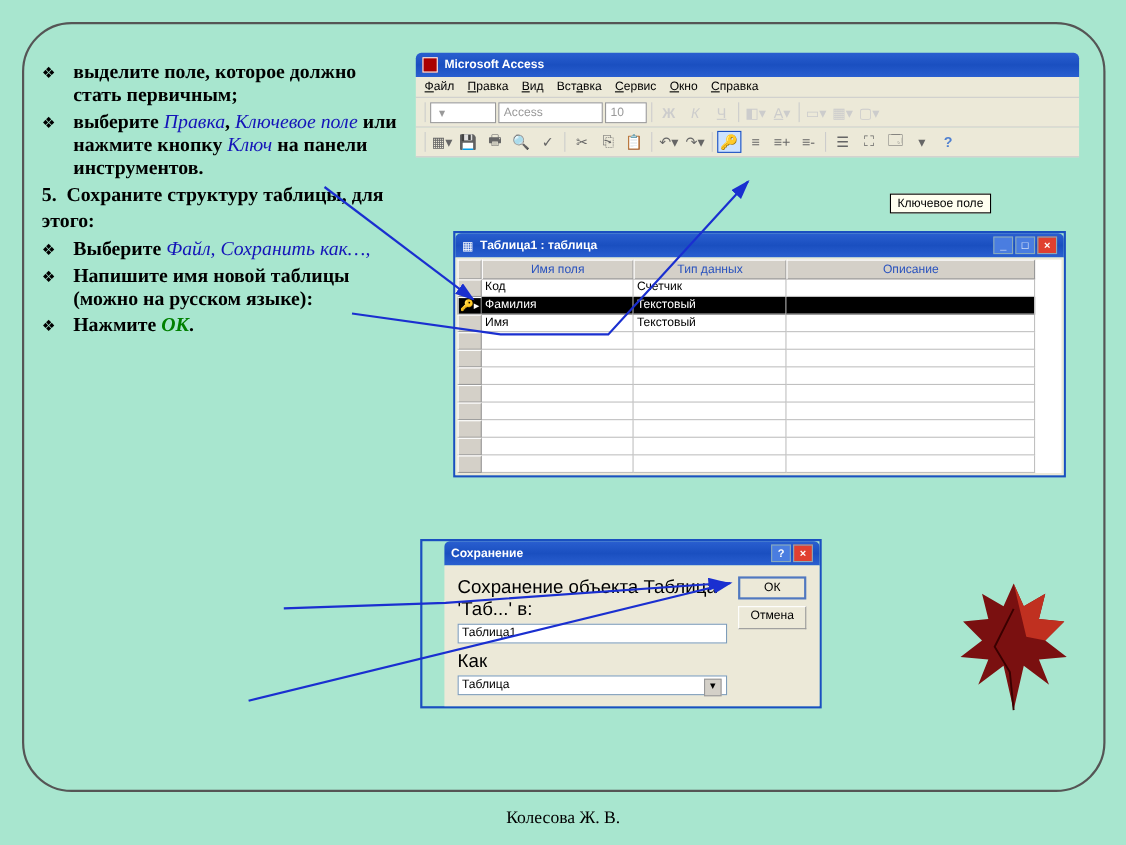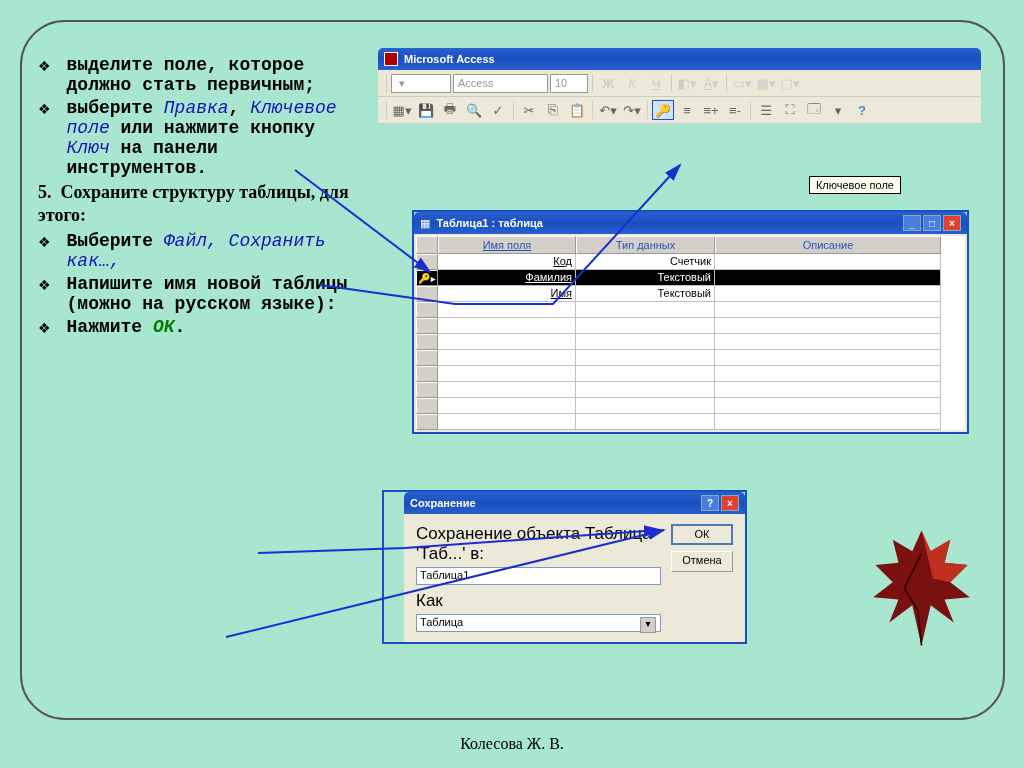--- a/index.html
+++ b/index.html
@@ -23,21 +23,21 @@
   position: absolute;
   top: 52px; left: 38px;
   width: 330px;
   font-size: 18px;
   color: #000;
 }
 .text-panel .num { color: #000; font-weight: bold; }
 .text-panel p { margin: 3px 0; line-height: 1.3; }
 .bullet-row { display: flex; margin: 3px 0; }
 .bullet-row .diamond { margin-right: 16px; margin-top: 3px; font-size: 14px; color: #000; }
-.bullet-row .txt { flex: 1; font-family: Liberation Mono, monospace; }
+.bullet-row .txt { flex: 1; }
 .em-blue { color: #1414b8; font-style: italic; }
 .em-green { color: #008000; font-style: italic; font-weight: bold; }
 
 .app-window, .save-dialog, .table-window {
   position: absolute;
   font-family: Tahoma, Arial, sans-serif;
   font-size: 11px;
 }
 .titlebar {
   background: linear-gradient(#2a5fd0, #1a4fc0, #2a5fd0);
@@ -128,33 +128,33 @@
 }
 .grid-header { display: flex; }
 .grid-hcell {
   background: #d4d0c8;
   border: 1px solid #999;
   border-left: 1px solid #fff; border-top: 1px solid #fff;
   padding: 2px 4px;
   color: #2952be;
   text-align: center;
 }
-.grid-row { display: flex; height: 16px; text-align: right; }
+.grid-row { display: flex; height: 16px; }
 .grid-rowhead {
   width: 22px;
   background: #d4d0c8;
   border: 1px solid #999;
   border-left: 1px solid #fff; border-top: 1px solid #fff;
   display: flex; align-items: center; justify-content: center;
   font-size: 10px;
 }
 .grid-cell { border-right: 1px solid #c0c0c0; border-bottom: 1px solid #c0c0c0; padding: 1px 3px; }
 .grid-row.sel .grid-cell { background: #000; color: #fff; }
 .grid-row.sel .grid-rowhead { background: #000; color: #fff; }
-.c-name { width: 138px; text-decoration: underline; }
+.c-name { width: 138px; }
 .c-type { width: 139px; }
 .c-desc { width: 226px; }
 
 .save-dialog {
   top: 490px; left: 382px; width: 365px;
   border: 2px solid #1a4fc0;
   padding-left: 20px;
 }
 .save-dialog .body {
   background: #ece9d8;
@@ -234,20 +234,29 @@
       <span class="txt">
     <b>Нажмите </b><span class="em-green">ОК</span><b>.</b>
   </span>
     </div>
 </div>
 
 <div class="app-window">
   <div class="titlebar">
     <span class="access-icon"></span>
     <span class="title">Microsoft Access</span>
+  </div>
+  <div class="menu-bar">
+    <span class="menu-item"><u>Ф</u>айл</span>
+    <span class="menu-item"><u>П</u>равка</span>
+    <span class="menu-item"><u>В</u>ид</span>
+    <span class="menu-item">Вст<u>а</u>вка</span>
+    <span class="menu-item"><u>С</u>ервис</span>
+    <span class="menu-item"><u>О</u>кно</span>
+    <span class="menu-item"><u>С</u>правка</span>
   </div>
   <div class="toolbar formatting-toolbar">
     <span class="tb-sep"></span>
     <span class="font-box" style="width:60px">&nbsp;▾</span>
     <span class="font-box" style="width:95px">Access</span>
     <span class="font-box" style="width:38px">10</span>
     <span class="tb-sep"></span>
     <span class="tb-btn">
         <b>Ж</b>
       </span>

